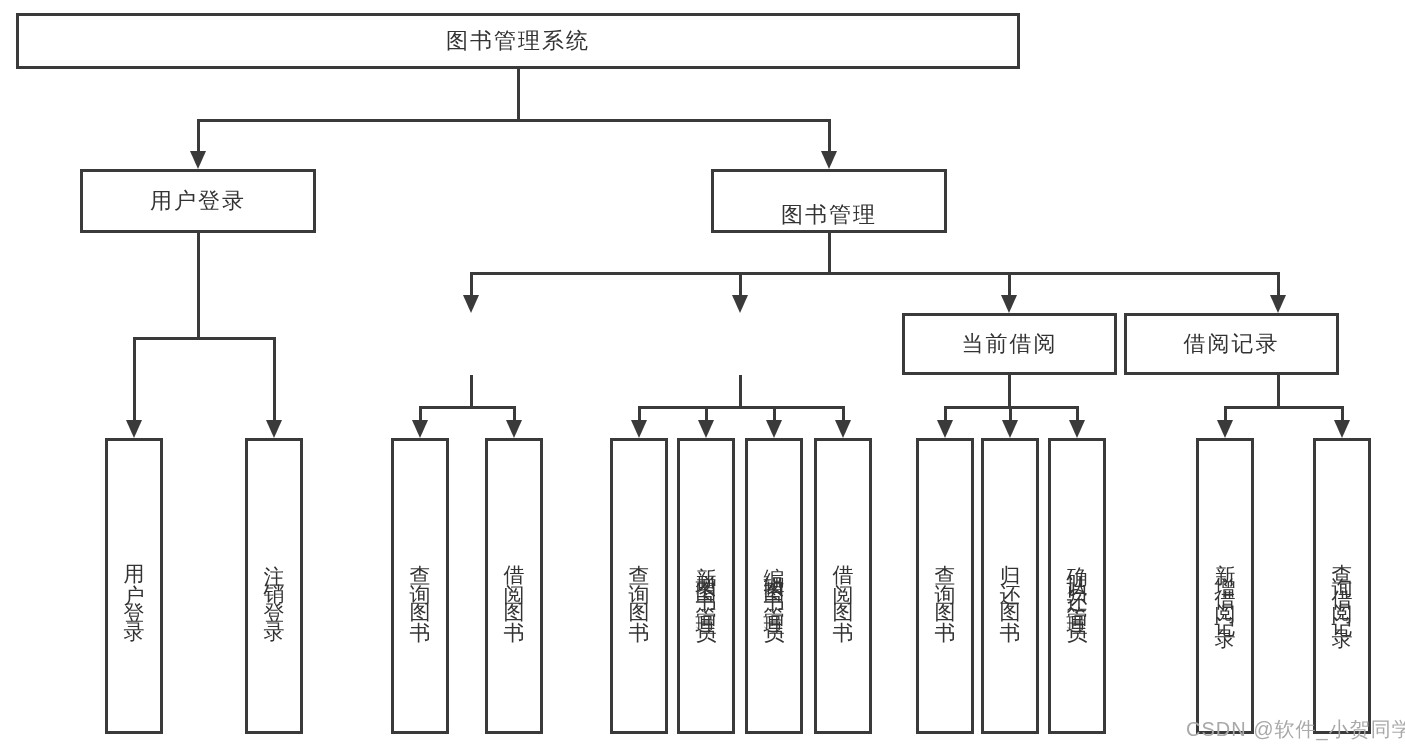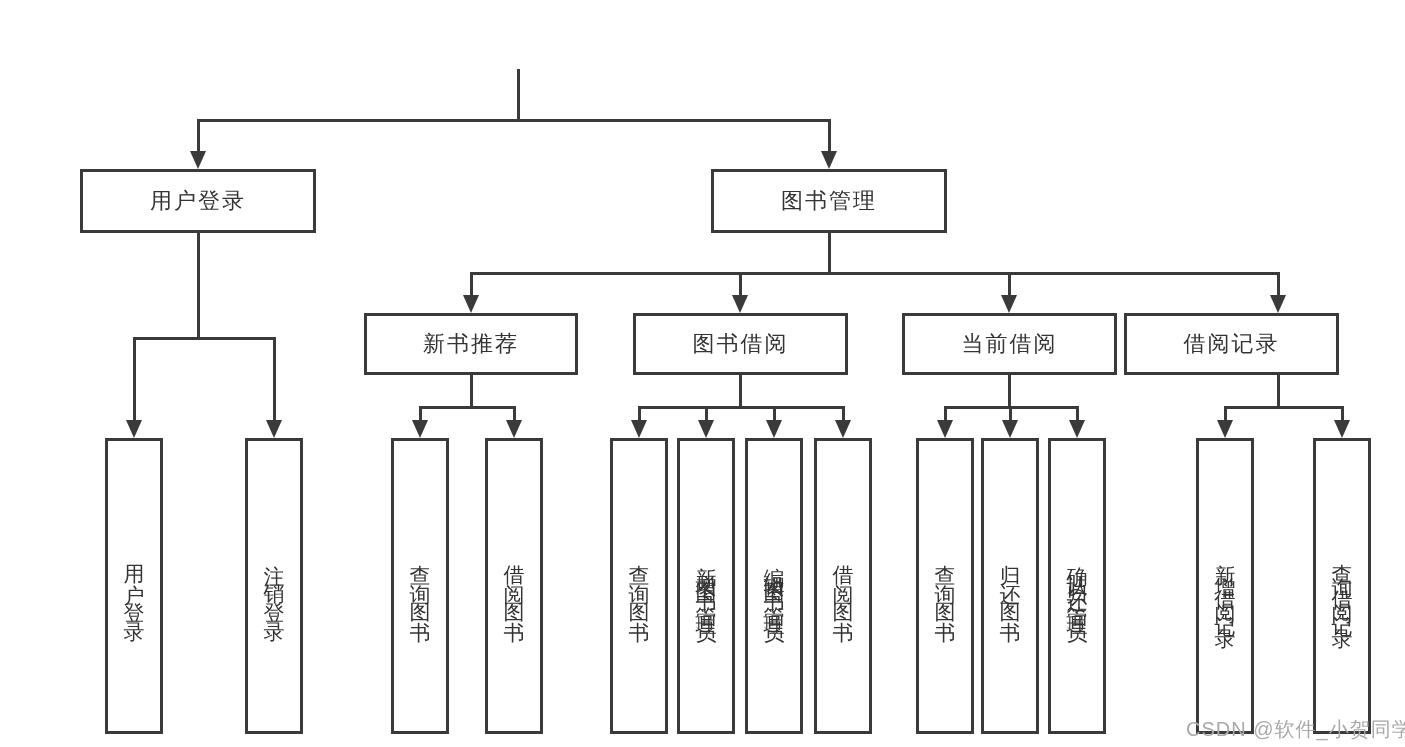--- a/index.html
+++ b/index.html
@@ -60,34 +60,31 @@
     letter-spacing: 1px;
     white-space: nowrap;
     z-index: 5;
   }
 </style>
 </head>
 <body>
 
 <div class="canvas">
 
+  <div class="node" style="left:16px; top:13px; width:1004px; height:56px;">
+    <span class="label">图书管理系统</span>
+  </div>
 
   <div class="node" style="left:80px; top:169px; width:236px; height:64px;">
     <span class="label">用户登录</span>
   </div>
-  <div class="node" style="left:711px; top:169px; width:236px; height:64px;">
+  <div class="node" style="left:711px; top:169px; width:236px; height:64px;align-items:flex-end;">
     <span class="label">图书管理</span>
   </div>
 
-  <div class="node" style="left:364px; top:313px; width:214px; height:62px;">
-    <span class="label">新书推荐</span>
-  </div>
-  <div class="node" style="left:633px; top:313px; width:215px; height:62px;">
-    <span class="label">图书借阅</span>
-  </div>
   <div class="node" style="left:902px; top:313px; width:215px; height:62px;text-align:right;">
     <span class="label">当前借阅</span>
   </div>
   <div class="node" style="left:1124px; top:313px; width:215px; height:62px;">
     <span class="label">借阅记录</span>
   </div>
 
   <div class="node v" style="left:105px; top:438px; width:58px; height:296px;">
     <span class="label sp4">用户登录</span>
   </div>

